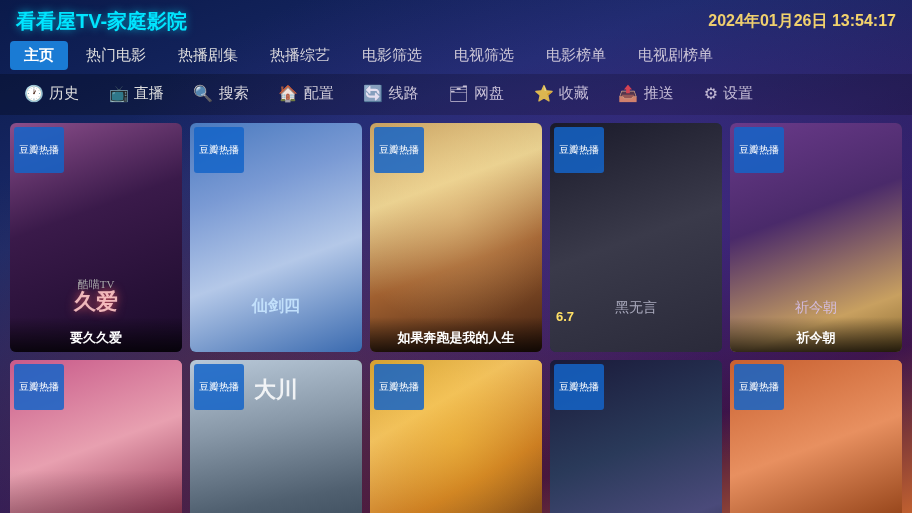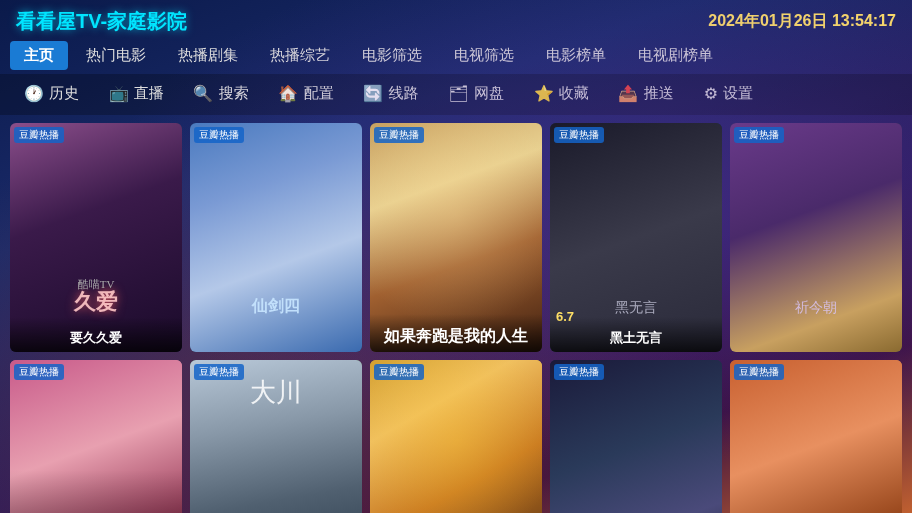--- a/index.html
+++ b/index.html
@@ -100,21 +100,21 @@
       position: relative;
       overflow: hidden;
     }
     .card-badge {
       position: absolute;
       top: 4px;
       left: 4px;
       background: rgba(20,100,200,0.85);
       color: #fff;
       font-size: 10px;
-      padding: 1px 5px;
+      padding: 16px 5px;
       border-radius: 3px;
       z-index: 2;
     }
     .card-rating {
       position: absolute;
       bottom: 28px;
       left: 6px;
       color: #ffe066;
       font-size: 13px;
       font-weight: bold;
@@ -239,56 +239,56 @@
   <div class="card">
     <div class="card-poster poster-2 poster-shape p2">
       <span class="card-badge">豆瓣热播</span>
     </div>
   </div>
 
   <div class="card">
     <div class="card-poster poster-3 poster-shape p3">
       <span class="card-badge">豆瓣热播</span>
 
-      <div style="position: absolute; bottom: 0px; left: 0px; right: 0px; background: linear-gradient(transparent, rgba(0, 0, 0, 0.75)); padding: 12px 6px 5px; font-size: 16px; font-weight: bold; color: rgb(255, 255, 255); text-align: center; z-index: 2;">如果奔跑是我的人生</div>
+      <div style="position: absolute; bottom: 0px; left: 0px; right: 0px; background: linear-gradient(transparent, rgba(0, 0, 0, 0.75)); padding: 12px 6px 5px; font-size: 13px; font-weight: bold; color: rgb(255, 255, 255); text-align: center; z-index: 2;">如果奔跑是我的人生</div>
     </div>
   </div>
 
   <div class="card">
     <div class="card-poster poster-4 poster-shape p4">
       <span class="card-badge">豆瓣热播</span>
       <span class="card-rating">6.7</span>
-      <div class="card-title">黑土无言</div>
     </div>
   </div>
 
   <div class="card">
     <div class="card-poster poster-5 poster-shape p5">
       <span class="card-badge">豆瓣热播</span>
+      <div class="card-title">祈今朝</div>
     </div>
   </div>
 
 </div>
 
 <div class="content-grid row2" style="padding-top:0;">
 
   <div class="card">
     <div class="card-poster poster-6 poster-shape p6">
       <span class="card-badge">豆瓣热播</span>
 
       <div style="position:absolute;inset:0;background:linear-gradient(160deg,#c85a8a 0%,#e8a0b0 40%,#8a2a4a 80%,#2a0a1a 100%);"></div>
       <div style="position:absolute;bottom:5px;left:0;right:0;height:50%;background:linear-gradient(transparent,rgba(0,0,0,0.5));"></div>
     </div>
   </div>
 
   <div class="card">
     <div class="card-poster poster-7 poster-shape p7">
       <span class="card-badge">豆瓣热播</span>
       <div style="position:absolute;inset:0;background:linear-gradient(170deg,#b8c8d8 0%,#8898a8 30%,#506070 60%,#203040 100%);"></div>
-      <div style="position:absolute;top:15px;left:50%;transform:translateX(-50%);font-size:26px;font-weight:normal;color:rgba(255,255,255,0.85);white-space:nowrap;">大川</div>
+      <div style="position:absolute;top:15px;left:50%;transform:translateX(-50%);font-size:22px;font-weight:bold;color:rgba(255,255,255,0.85);white-space:nowrap;">大川</div>
     </div>
   </div>
 
   <div class="card">
     <div class="card-poster poster-8 poster-shape p8">
       <span class="card-badge">豆瓣热播</span>
       <div style="position:absolute;inset:0;background:linear-gradient(150deg,#d4a030 0%,#f0c060 25%,#c87820 55%,#3a2010 100%);"></div>
       <div style="position:absolute;inset:0;background:radial-gradient(circle at 50% 35%,rgba(255,200,50,0.35) 0%,transparent 60%);"></div>
     </div>
   </div>

